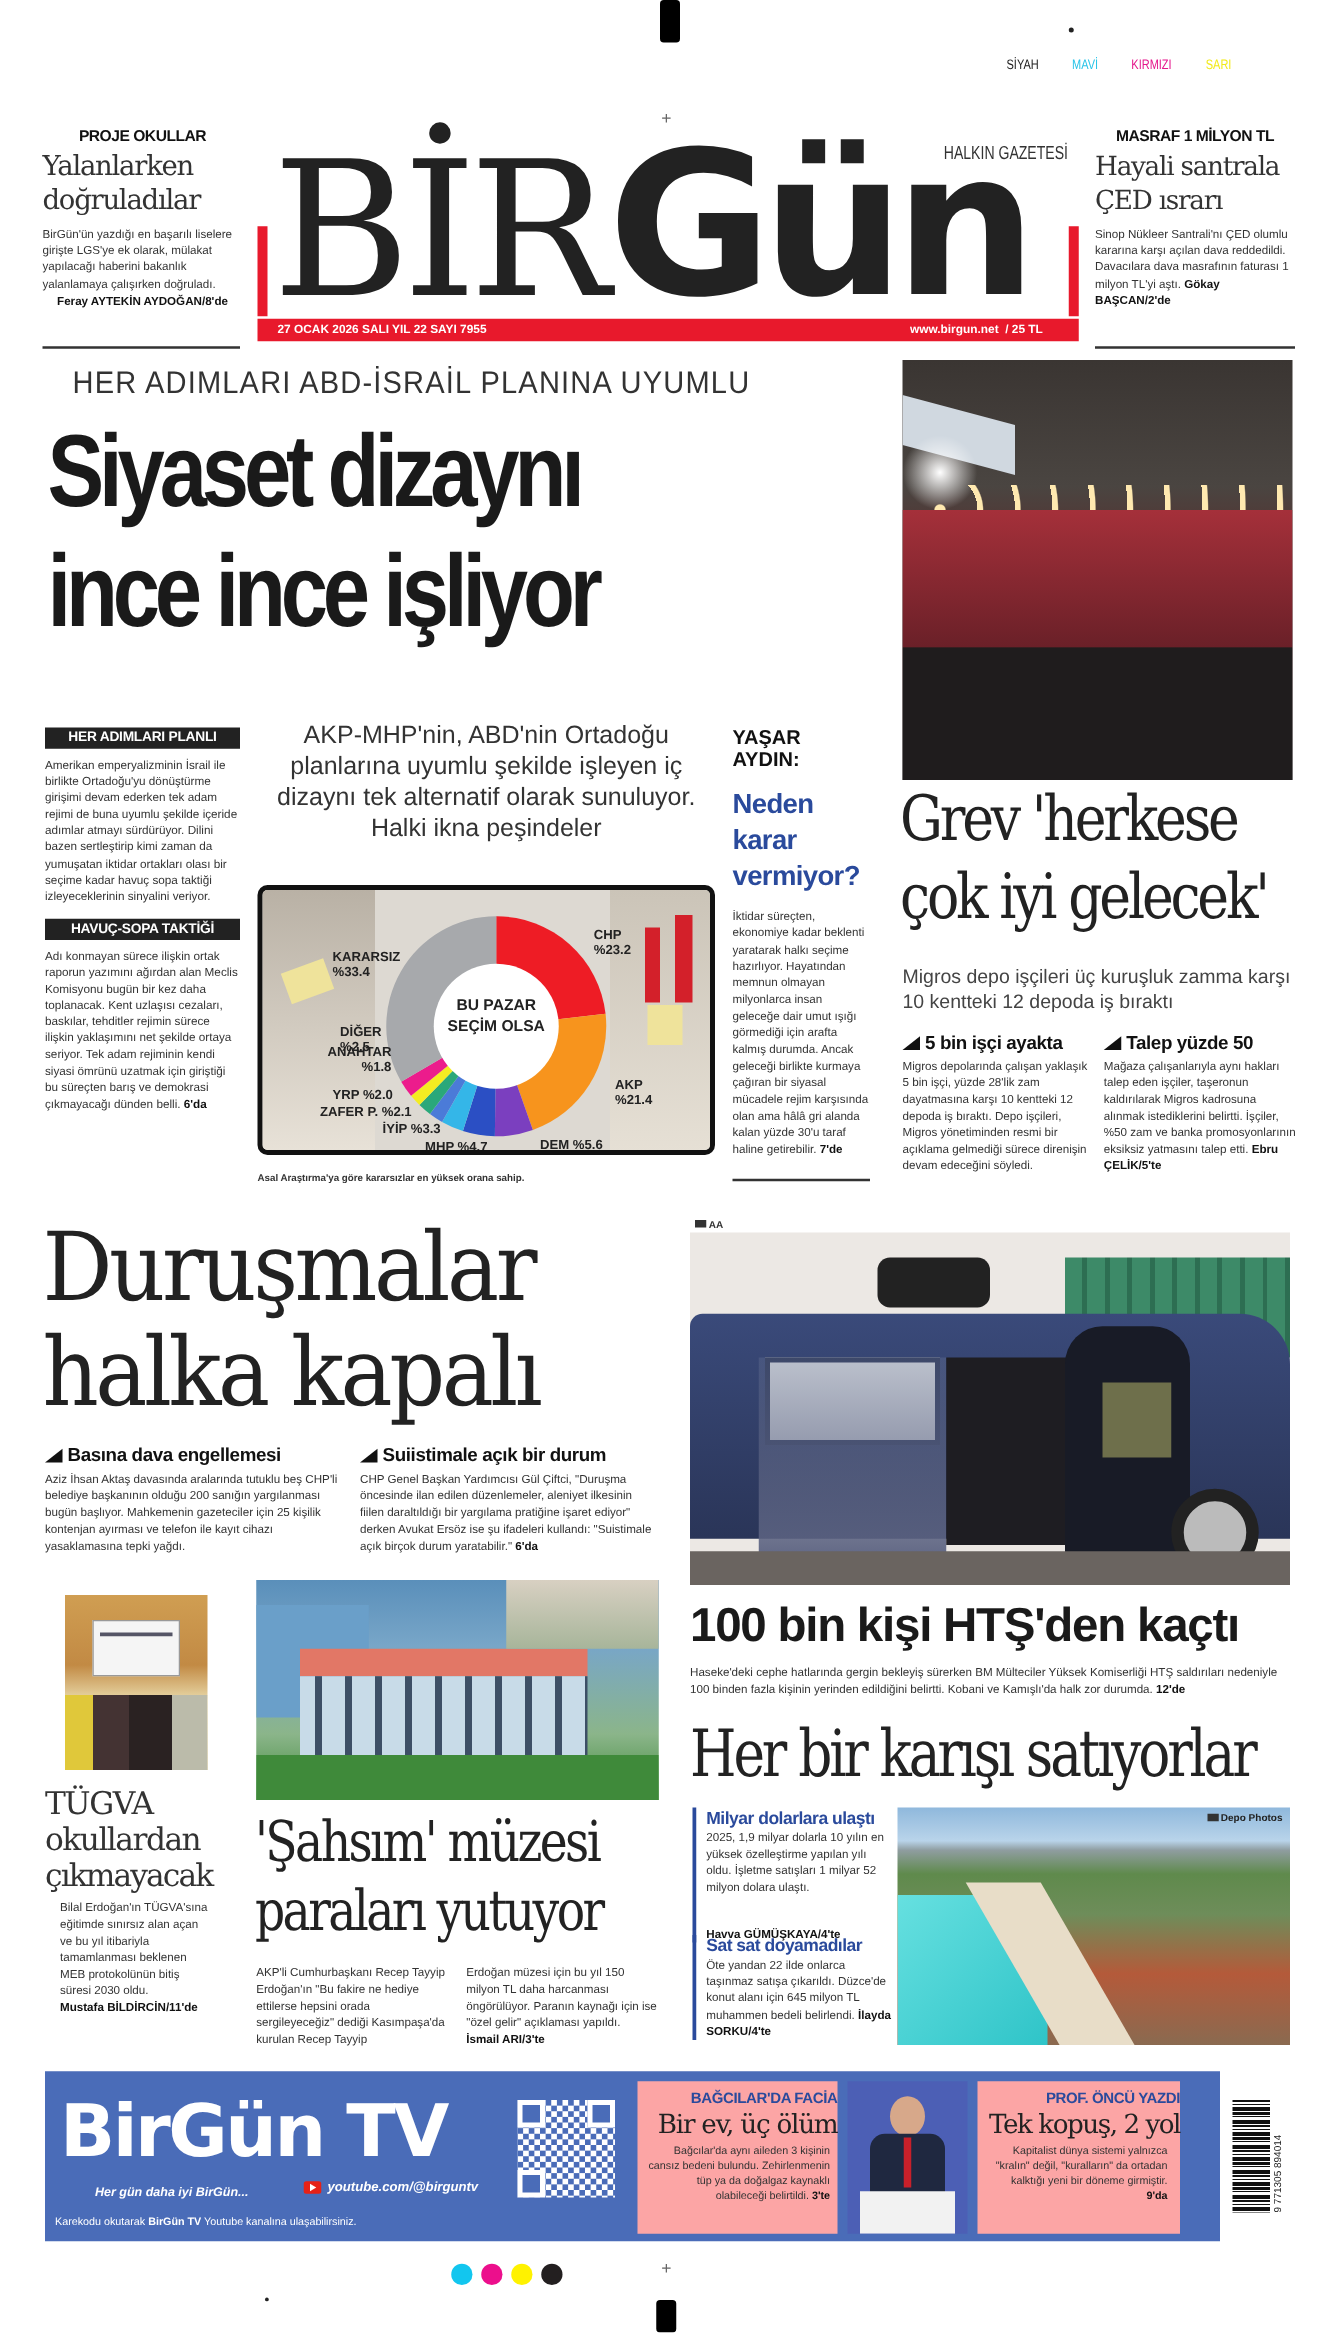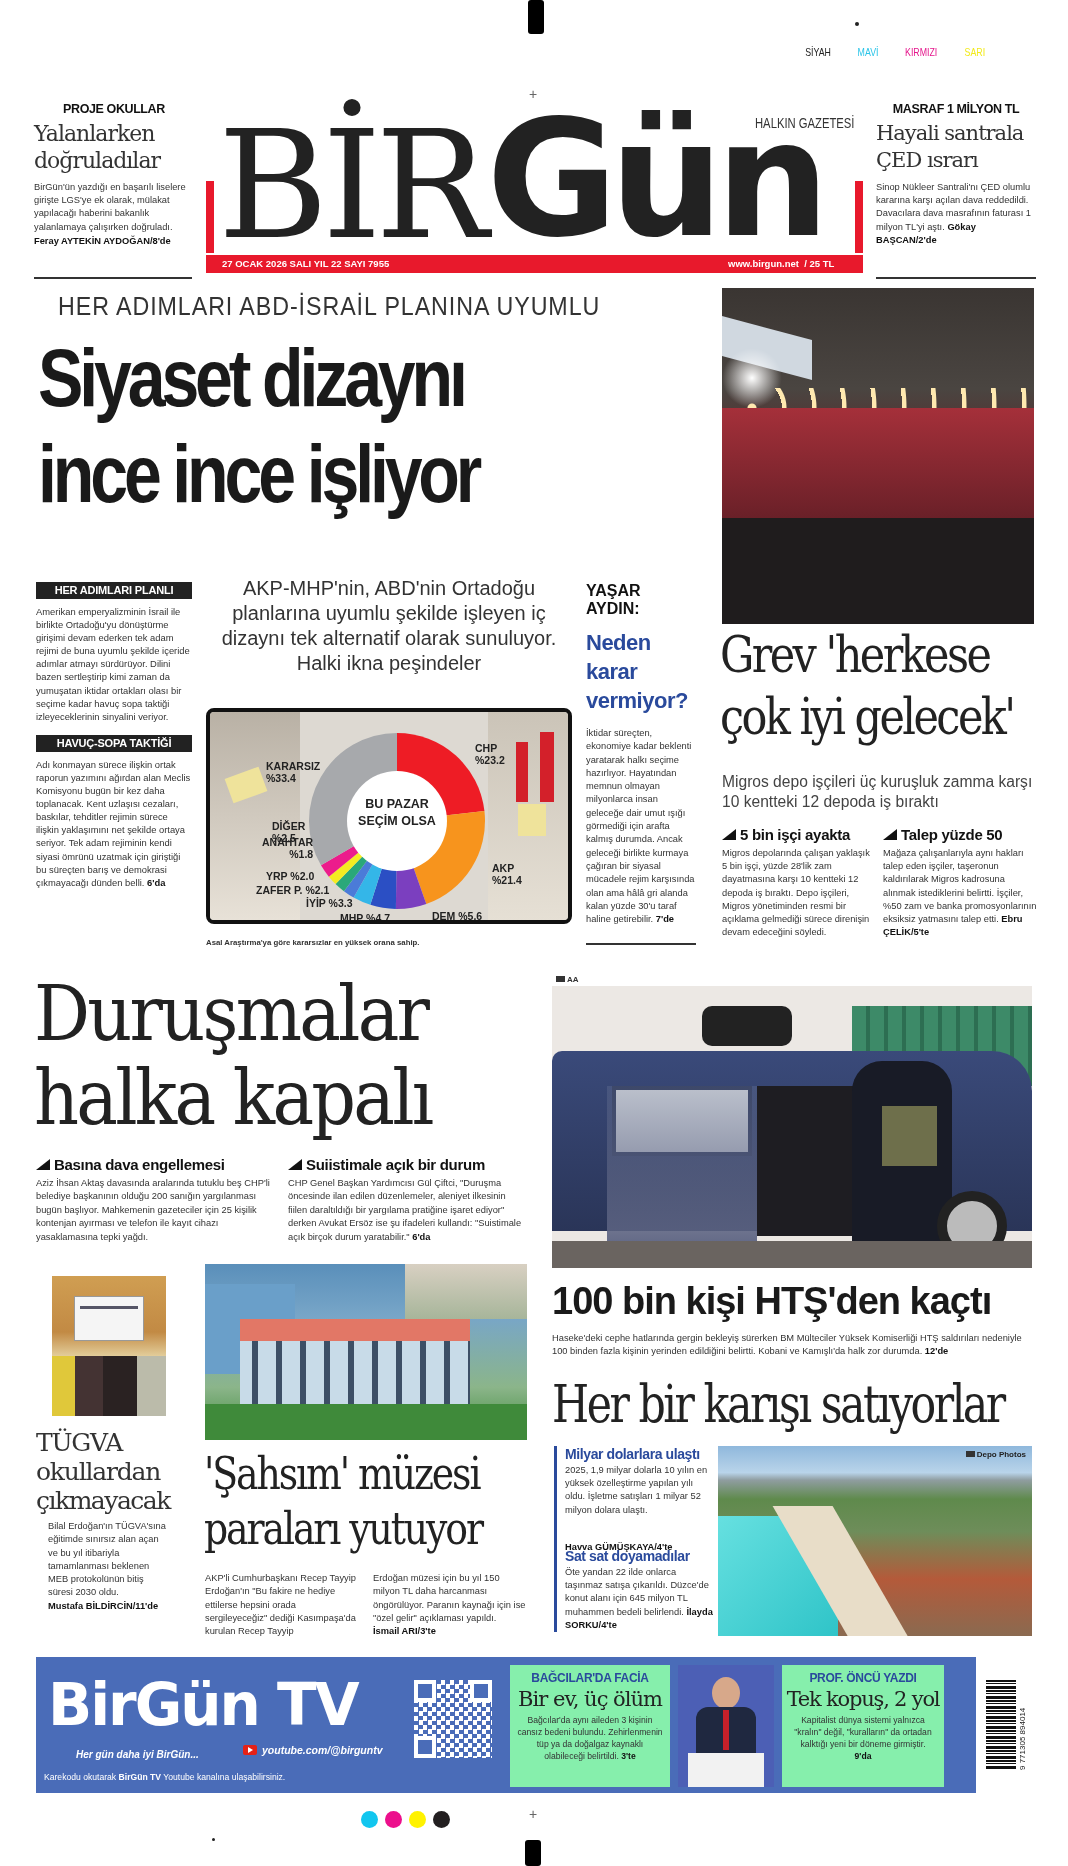--- a/index.html
+++ b/index.html
@@ -38,21 +38,21 @@
   .tri { width: 0; height: 0; border-left: 14px solid transparent; border-bottom: 11px solid #111; display: inline-block; }
 
   .blue-bar { border-left: 3px solid #2a4a9c; padding-left: 8px; }
   .blue-head { color: #2a4a9c; font-weight: bold; font-size: 15px; letter-spacing: -0.4px; }
 
   
   .photo { position: absolute; overflow: hidden; }
 
   
   .tv-band { position: absolute; background: #4a6cb8; }
-  .tv-card { position: absolute; background: #86efac; text-align: center; }
+  .tv-card { position: absolute; background: #fca5a5; text-align: right; }
   .qr { position: absolute; background: #fff; }
 </style>
 </head>
 <body>
 
 <div class="regbar" style="left:528px; top:0; height:34px;"></div>
 <div class="abs" style="left:855px; top:22px; width:4px; height:4px; border-radius:50%; background:#222;"></div>
 <div class="cross" style="left:529px; top:86px;">+</div>
 <div class="cross" style="left:529px; top:1806px;">+</div>
 <div class="regbar" style="left:525px; top:1840px; height:26px;"></div>
@@ -70,21 +70,21 @@
   <div style="width:17px;height:17px;border-radius:50%;background:#ec0f8c;"></div>
   <div style="width:17px;height:17px;border-radius:50%;background:#fff200;"></div>
   <div style="width:17px;height:17px;border-radius:50%;background:#231f20;"></div>
 </div>
 
 <div class="abs" style="left:34px; top:102px; width:160px;">
   <div class="kicker">PROJE OKULLAR</div>
   <div class="teaser-head" style="margin-top:4px;">Yalanlarken</div>
   <div class="teaser-head">doğruladılar</div>
   <div class="body-txt" style="font-size:9.3px; line-height:13.2px; margin-top:7px;">BirGün'ün yazdığı en başarılı liselere girişte LGS'ye ek olarak, mülakat yapılacağı haberini bakanlık yalanlamaya çalışırken doğruladı.</div>
-  <div class="body-txt bold" style="font-size:9.3px; color:#111;">Feray AYTEKİN AYDOĞAN/8'de</div>
+  <div class="body-txt bold" style="font-size:9.3px; color:#111;text-align:center;">Feray AYTEKİN AYDOĞAN/8'de</div>
 </div>
 <div class="rule" style="left:34px; top:277px; width:158px;"></div>
 
 <div class="mast-red" style="left:206px; top:181px; width:8px; height:72px;"></div>
 <div class="mast-red" style="left:855px; top:181px; width:8px; height:72px;"></div>
 <div class="mast-red" style="left:206px; top:255px; width:657px; height:18px;"></div>
 <div class="abs" style="left:218px; top:100px; height:160px; display:flex; align-items:flex-end;">
   <span class="logo-bir">BİR</span>
   <span class="logo-gun" style="margin-left:4px;">Gün</span>
 </div>

